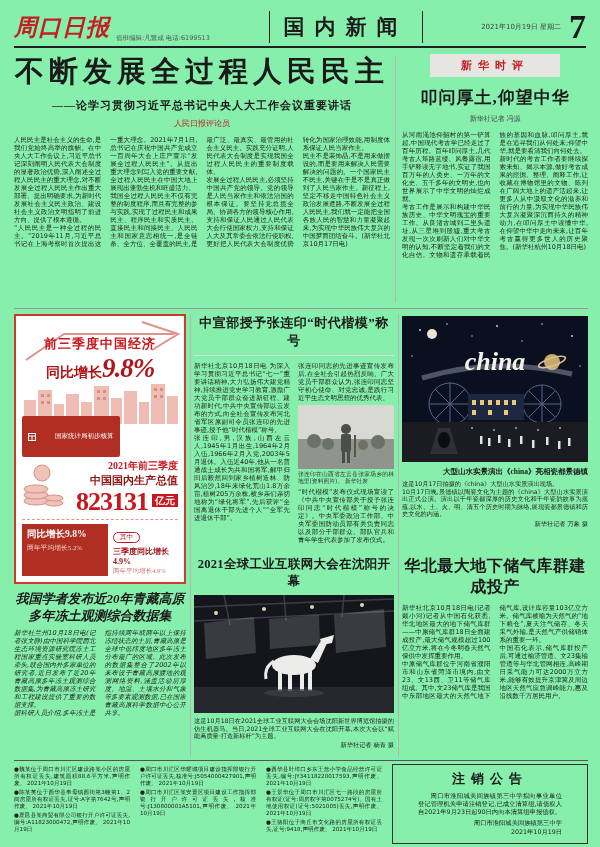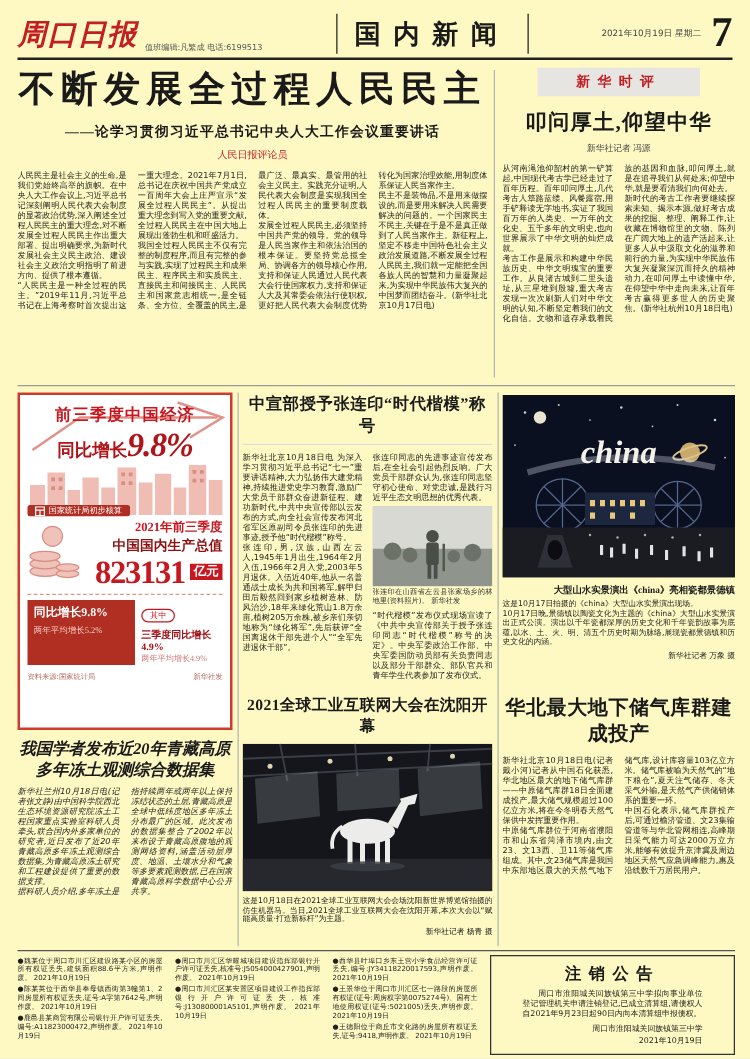--- a/index.html
+++ b/index.html
@@ -1,17 +1,17 @@
 <!DOCTYPE html>
 <html><head>
 <meta charset="utf-8">
 <style>
   * { margin:0; padding:0; box-sizing:border-box; }
   html,body { background:#e8e8e4; }
-  .page { position:relative; width:600px; height:847px; background:#fef9c3; margin:0 auto;
+  .page { position:relative; width:600px; height:847px; background:#86efac; margin:0 auto;
           font-family:"Liberation Serif","DejaVu Serif",serif; color:#1a1a1a; overflow:hidden; }
   .abs { position:absolute; }
   .rule-h { background:#9a9a96; height:1px; }
   .rule-v { background:#b5b5b0; width:1px; }
 
   
   .hdr { left:14px; top:10px; width:572px; height:34px; display:flex; align-items:center; justify-content:space-between; }
   .logo { font-size:23px; font-weight:bold; font-style:italic; color:#c41e22; letter-spacing:1px; white-space:nowrap; }
   .ed-note { font-size:6.5px; color:#555; margin-left:6px; font-family:"DejaVu Sans",sans-serif; }
   .sec-title { font-size:21px; letter-spacing:10px; font-weight:bold; padding:2px 14px; border-left:1.5px solid #222; border-right:1.5px solid #222; white-space:nowrap; }
@@ -32,26 +32,26 @@
   
   .comm { left:402px; top:54px; width:186px; height:252px; overflow:hidden; }
   .comm-badge { width:130px; margin:0 auto; background:#e6e5e1; color:#c41e22; font-weight:bold;
                 font-size:11px; text-align:center; letter-spacing:6px; padding:4px 0; }
   .comm-title { font-size:17px; font-weight:bold; text-align:center; margin-top:9px; letter-spacing:1px; }
   .comm-byline { font-size:7px; text-align:center; color:#444; margin:5px 0 7px; }
   .comm-body { height:166px; }
 
   
   .info { left:14px; top:314px; width:172px; height:270px; border:2px solid #cf3a2b; background:#fff; padding:5px 6px; overflow:hidden; }
-  .info-l1 { font-size:13px; font-weight:bold; color:#c8171e; text-align:center; letter-spacing:1px; margin-top:2px; position:relative; z-index:2;}
+  .info-l1 { font-size:13px; font-weight:bold; color:#c8171e; text-align:center; letter-spacing:1px; margin-top:14px; position:relative; z-index:2;}
   .info-l2 { text-align:center; color:#b01318; position:relative; z-index:2; }
   .info-l2 .t { font-size:14px; font-weight:bold; }
   .info-l2 .v { font-size:27px; font-weight:bold; font-style:italic; letter-spacing:-1px; }
-  .info-badge { display:flex; align-items:center; gap:3px; background:#b02e22; color:#fff; font-size:6.5px;
-                width:fit-content; padding:0 6px; border-radius:2px; margin-top:-8px; position:relative; z-index:2; font-family:"DejaVu Sans",sans-serif;}
+  .info-badge { display:flex; align-items:center; gap:19px; background:#b02e22; color:#fff; font-size:6.5px;
+                width:fit-content; padding:16px 6px; border-radius:2px; margin-top:-8px; position:relative; z-index:2; font-family:"DejaVu Sans",sans-serif;}
   .gdp { text-align:right; margin-top:2px; position:relative; }
   .gdp-period { font-size:10px; font-weight:bold; color:#c8171e; }
   .gdp-label { font-size:11px; font-weight:bold; color:#8e1212; }
   .gdp-val { font-size:26px; font-weight:bold; color:#c8171e; letter-spacing:-1px; line-height:1.05; }
   .gdp-unit { font-size:10px; font-weight:bold; color:#fff; background:#c8171e; padding:1px 3px; vertical-align:6px; }
   .info-dash { border-top:1px dashed #d98; margin:4px 0; }
   .info-bottom { display:flex; gap:5px; align-items:stretch; }
   .grow-box { background:#b02e22; color:#fff; padding:4px 5px; width:86px; }
   .grow-box .a { font-size:9.5px; font-weight:bold; }
   .grow-box .b { font-size:6.8px; color:#f4cdc6; margin-top:2px; }

